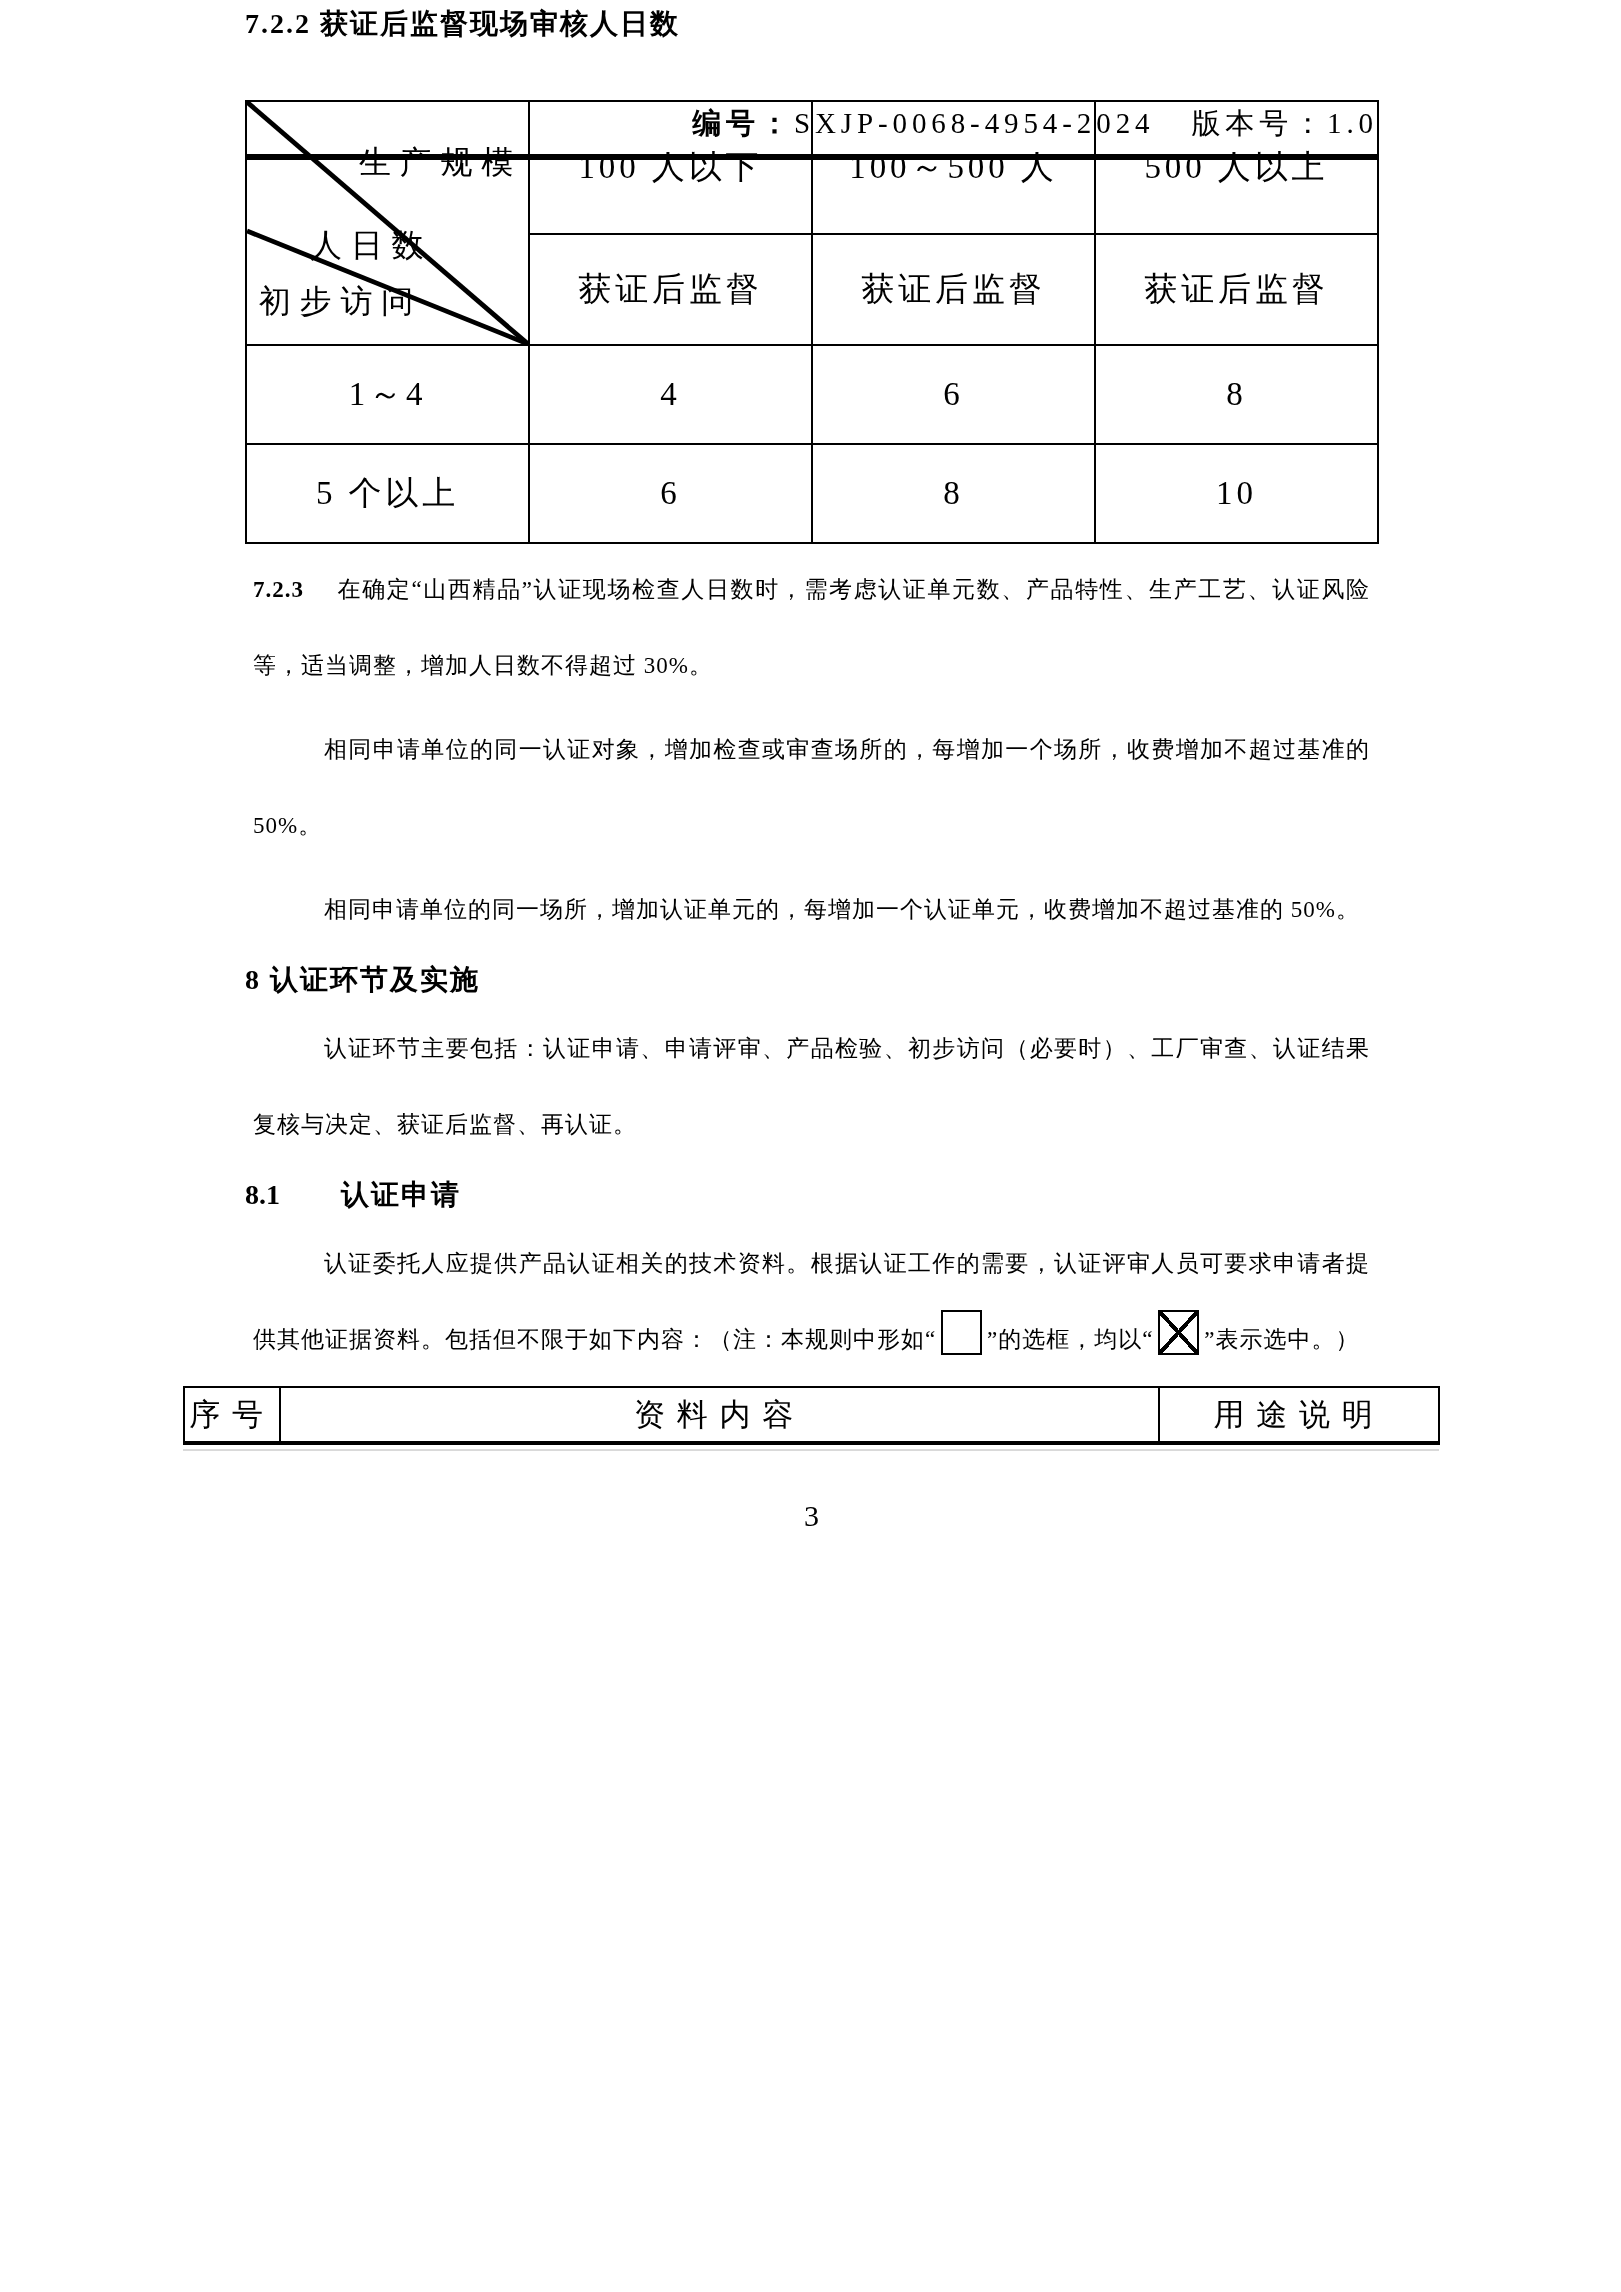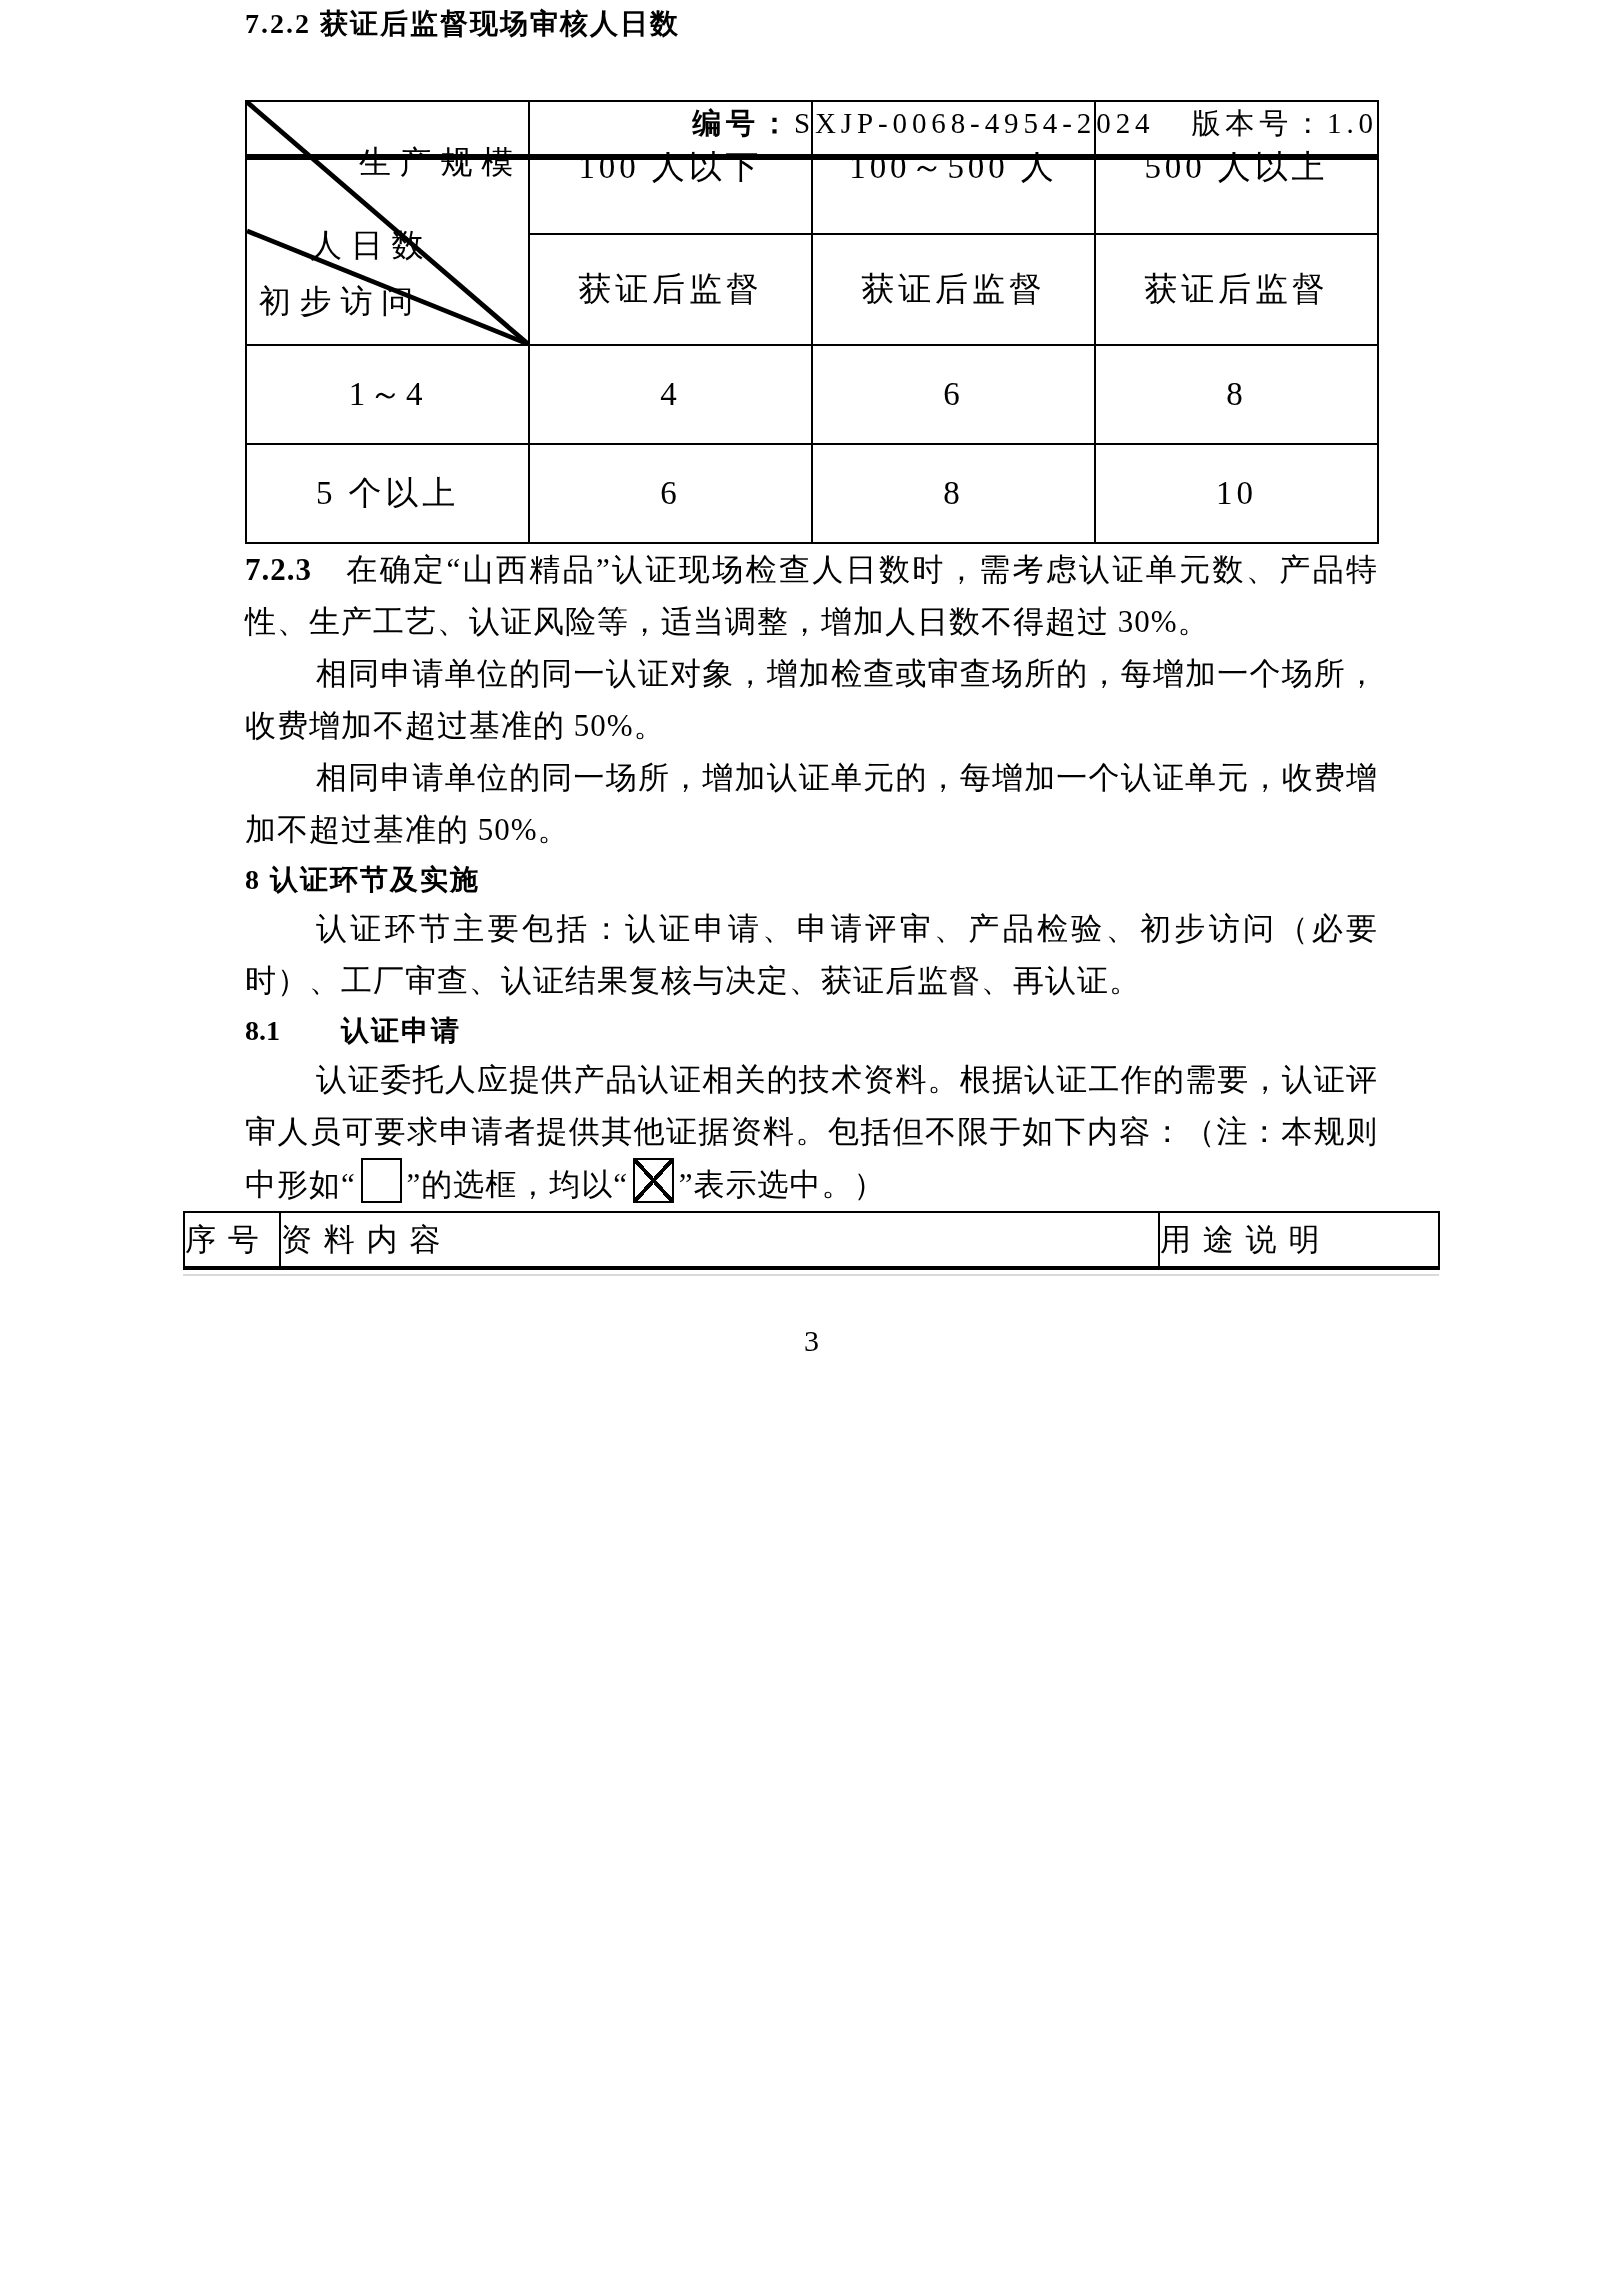--- a/index.html
+++ b/index.html
@@ -44,21 +44,21 @@
   tr.r-h2 td{height:109px;}
   tr.r-d td{height:97px;}
   td.diag{position:relative;padding:0;}
   td.diag svg{position:absolute;left:0;top:0;width:100%;height:100%;}
   .diag-label{position:absolute;font-size:32px;letter-spacing:8.8px;white-space:nowrap;}
   .dl-top{top:39px;right:5.9px;}
   .dl-mid{top:122px;left:63px;text-align:center;}
   .dl-bot{bottom:19.6px;left:11.8px;}
 
   p.body{
-    margin:0;font-size:31px;line-height:52px;text-align:justify;
+    margin:8px;font-size:23px;line-height:76px;text-align:justify;
     letter-spacing:1px;
   }
   p.indent{text-indent:71px;}
   .p723{margin-top:3.9px;}
   .p723 .para-num{font-weight:bold;margin-right:33px;}
   .p-apply{line-height:74px;}
 
   
   .chk{
     display:inline-block;width:37px;height:41px;border:2.9px solid #000;
@@ -70,21 +70,21 @@
       linear-gradient(to bottom right,transparent calc(50% - 2px), #000 calc(50% - 2px), #000 calc(50% + 2px), transparent calc(50% + 2px));
   }
 
   
   table.materials{
     border-collapse:collapse;table-layout:fixed;
     width:1256px;margin-left:-62px;margin-top:0;
   }
   table.materials td{
     border:2.9px solid #000;border-bottom:4.9px solid #000;
-    height:53px;text-align:left;vertical-align:middle;
+    height:53px;text-align:center;vertical-align:middle;
     font-size:31px;letter-spacing:11.8px;padding:0;
   }
   .materials-ghost{width:1256px;margin-left:-62px;height:2px;background:#d9d9d9;margin-top:3.9px;}
 
   .page-number{
     margin-top:45px;text-align:center;font-size:30px;line-height:39px;
   }
 </style>
 </head>
 <body>

